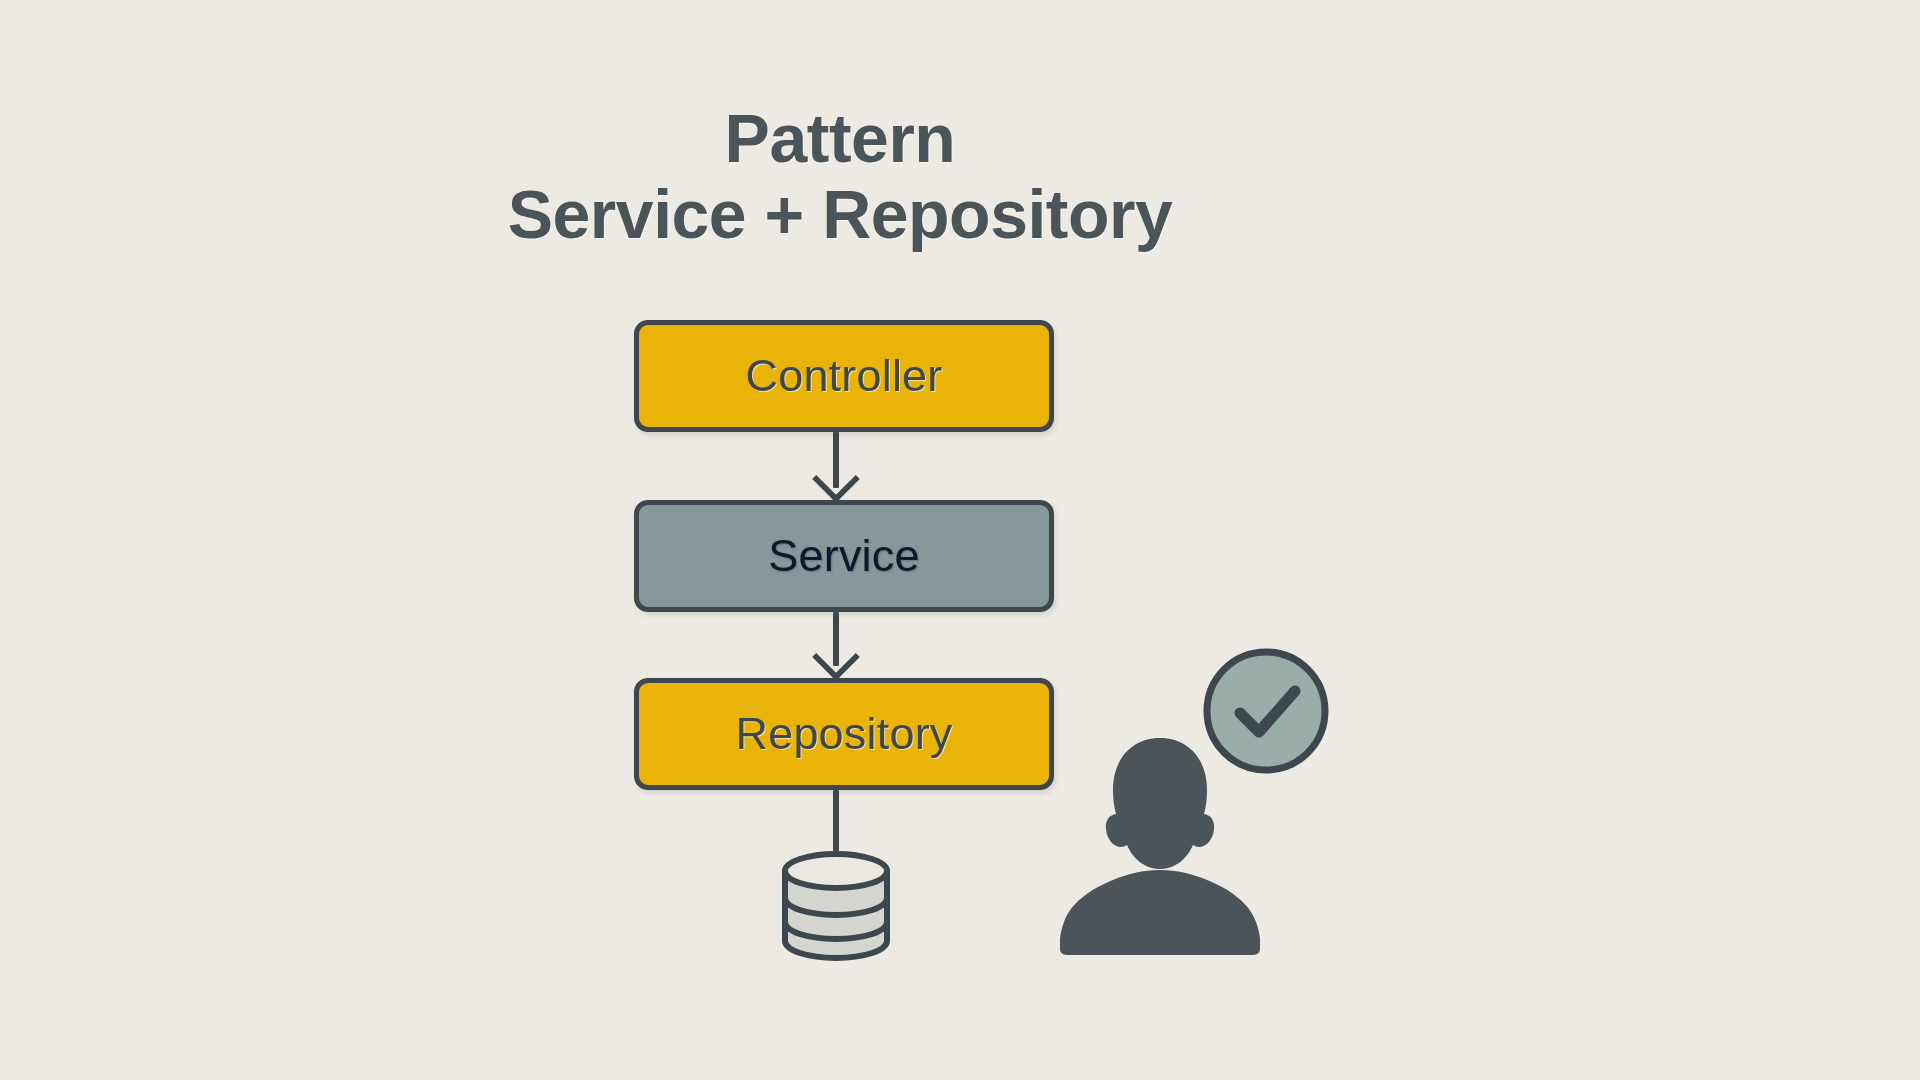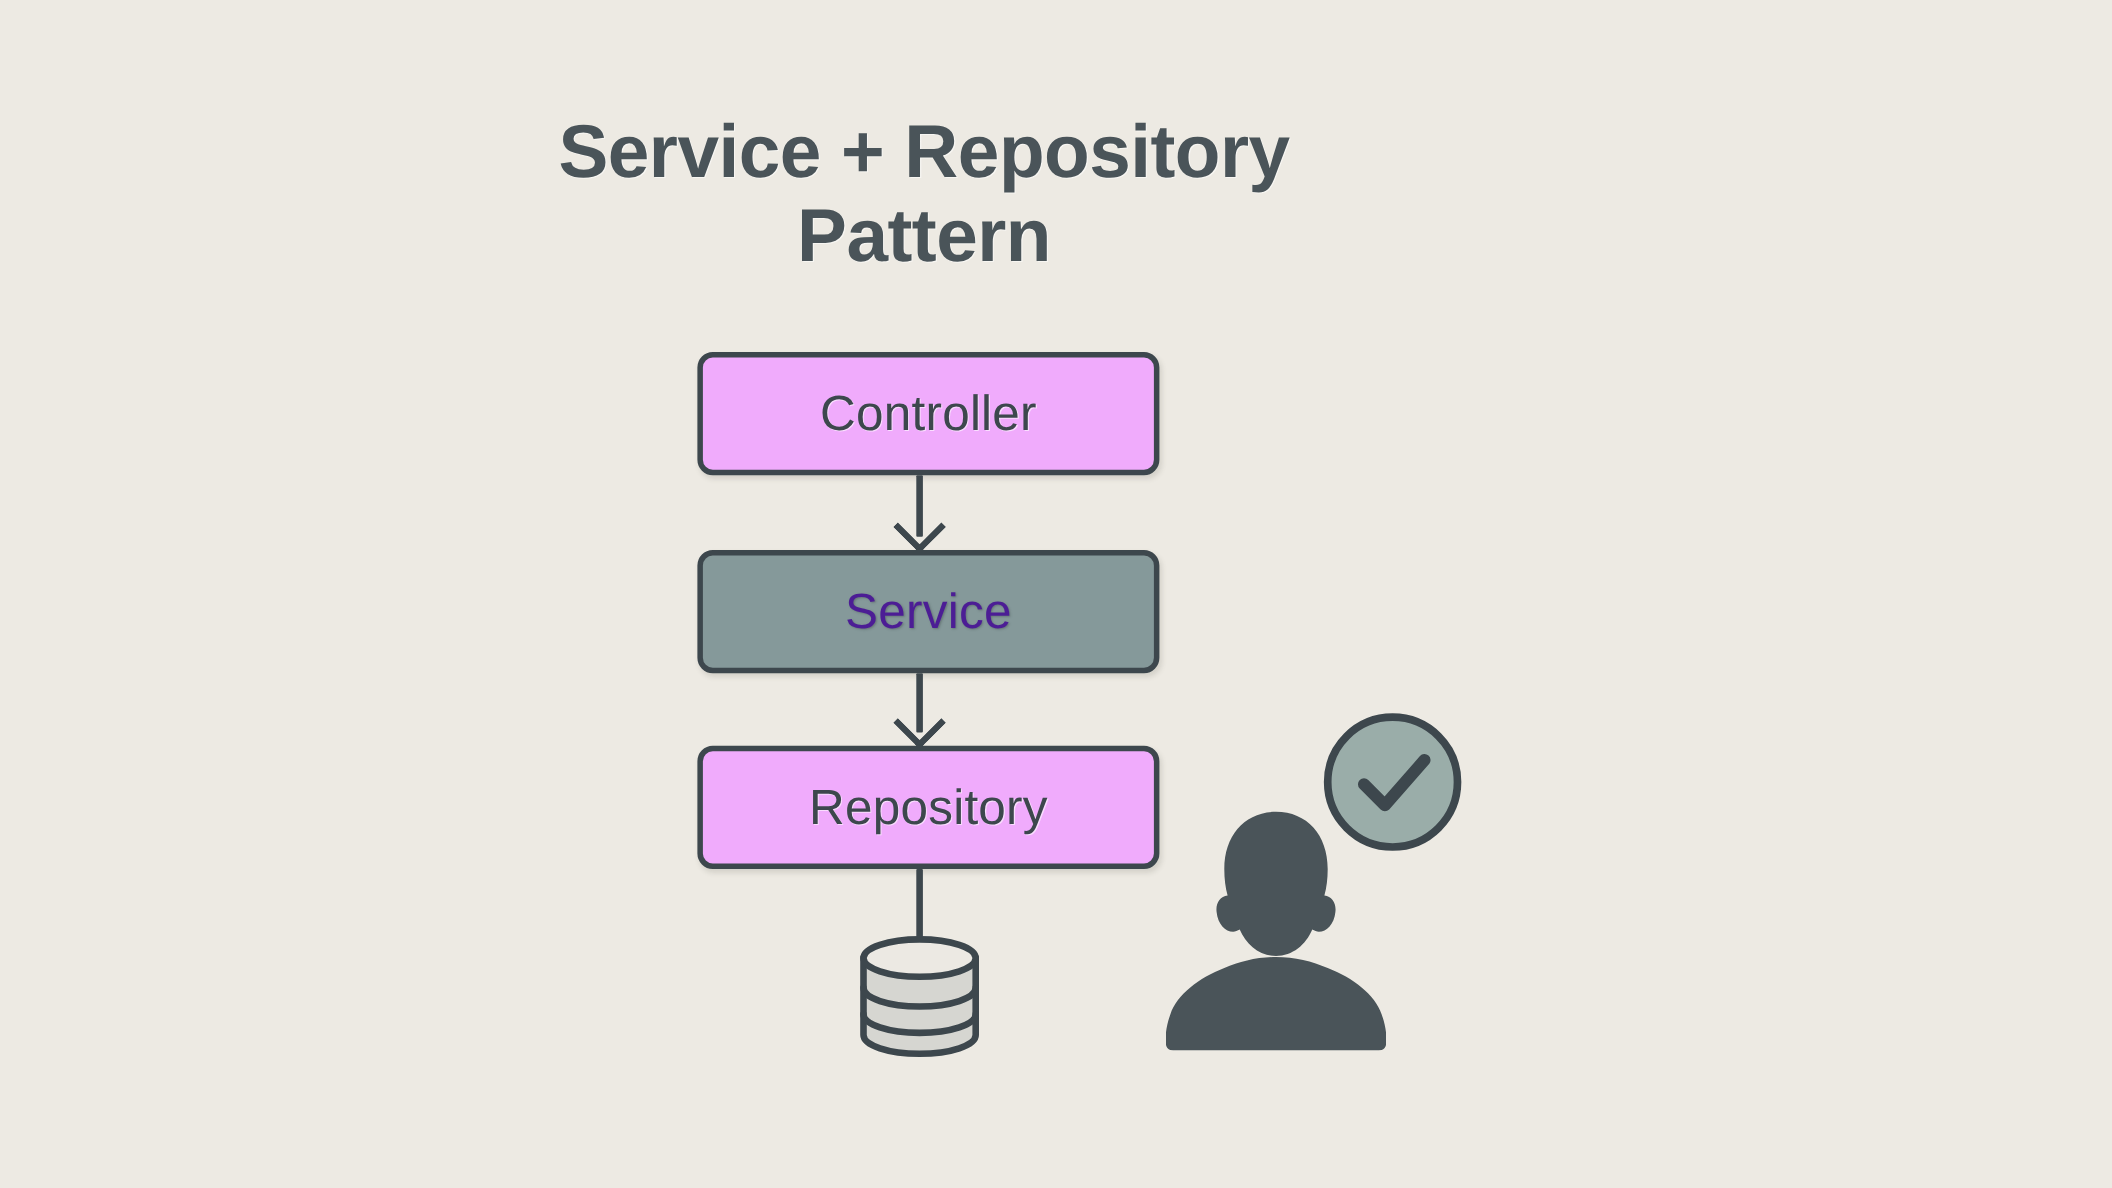--- a/index.html
+++ b/index.html
@@ -52,32 +52,32 @@
     justify-content: center;
     box-shadow: 2px 3px 5px rgba(90,85,75,0.16);
   }
   .flow-box .box-label {
     font-size: 45px;
     font-weight: normal;
     letter-spacing: 0.2px;
   }
 
   .flow-box.plain {
-    background: #f0abfc;
+    background: #eab308;
   }
   .flow-box.plain .box-label {
     color: #3d474d;
     text-shadow: 1px 1px 0 rgba(255,255,255,0.6);
   }
 
   .flow-box.accent {
     background: #85999a;
   }
   .flow-box.accent .box-label {
-    color: #4c1d95;
+    color: #0f172a;
     text-shadow: 1px 1px 2px rgba(45,55,58,0.35);
     text-align: center;
   }
 
   #box-controller { top: 320px; }
   #box-service    { top: 500px; }
   #box-repository { top: 678px; text-align: right; }
 
   
   .connector {
@@ -130,22 +130,22 @@
     width: 132px;
     height: 132px;
   }
 </style>
 </head>
 <body>
 
 <div id="canvas">
 
   <div id="diagram-title">
+    <span class="line">Pattern</span>
     <span class="line">Service + Repository</span>
-    <span class="line">Pattern</span>
   </div>
 
   <div class="flow-box plain" id="box-controller">
     <span class="box-label">Controller</span>
   </div>
 
   <div class="connector" id="conn-controller-service"></div>
   <div class="arrow-head" id="arrow-controller-service"></div>
 
   <div class="flow-box accent" id="box-service">

